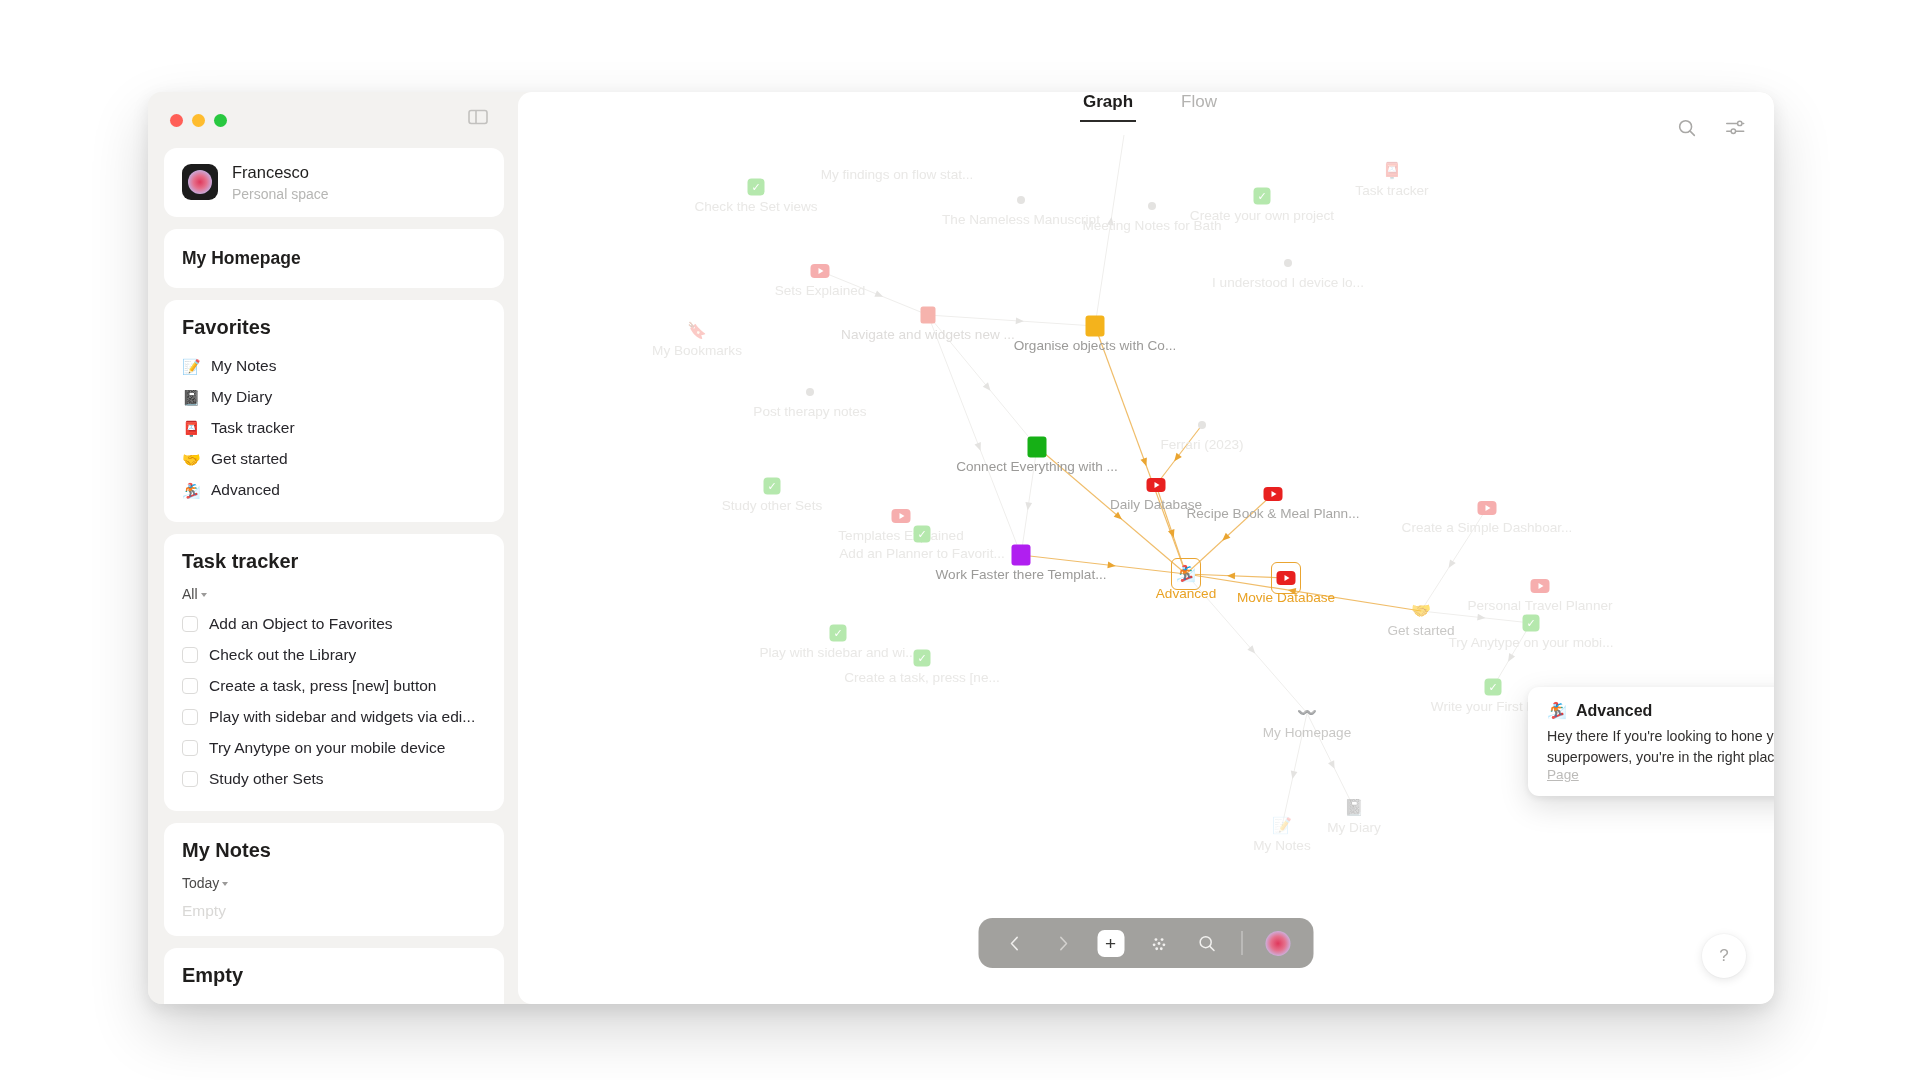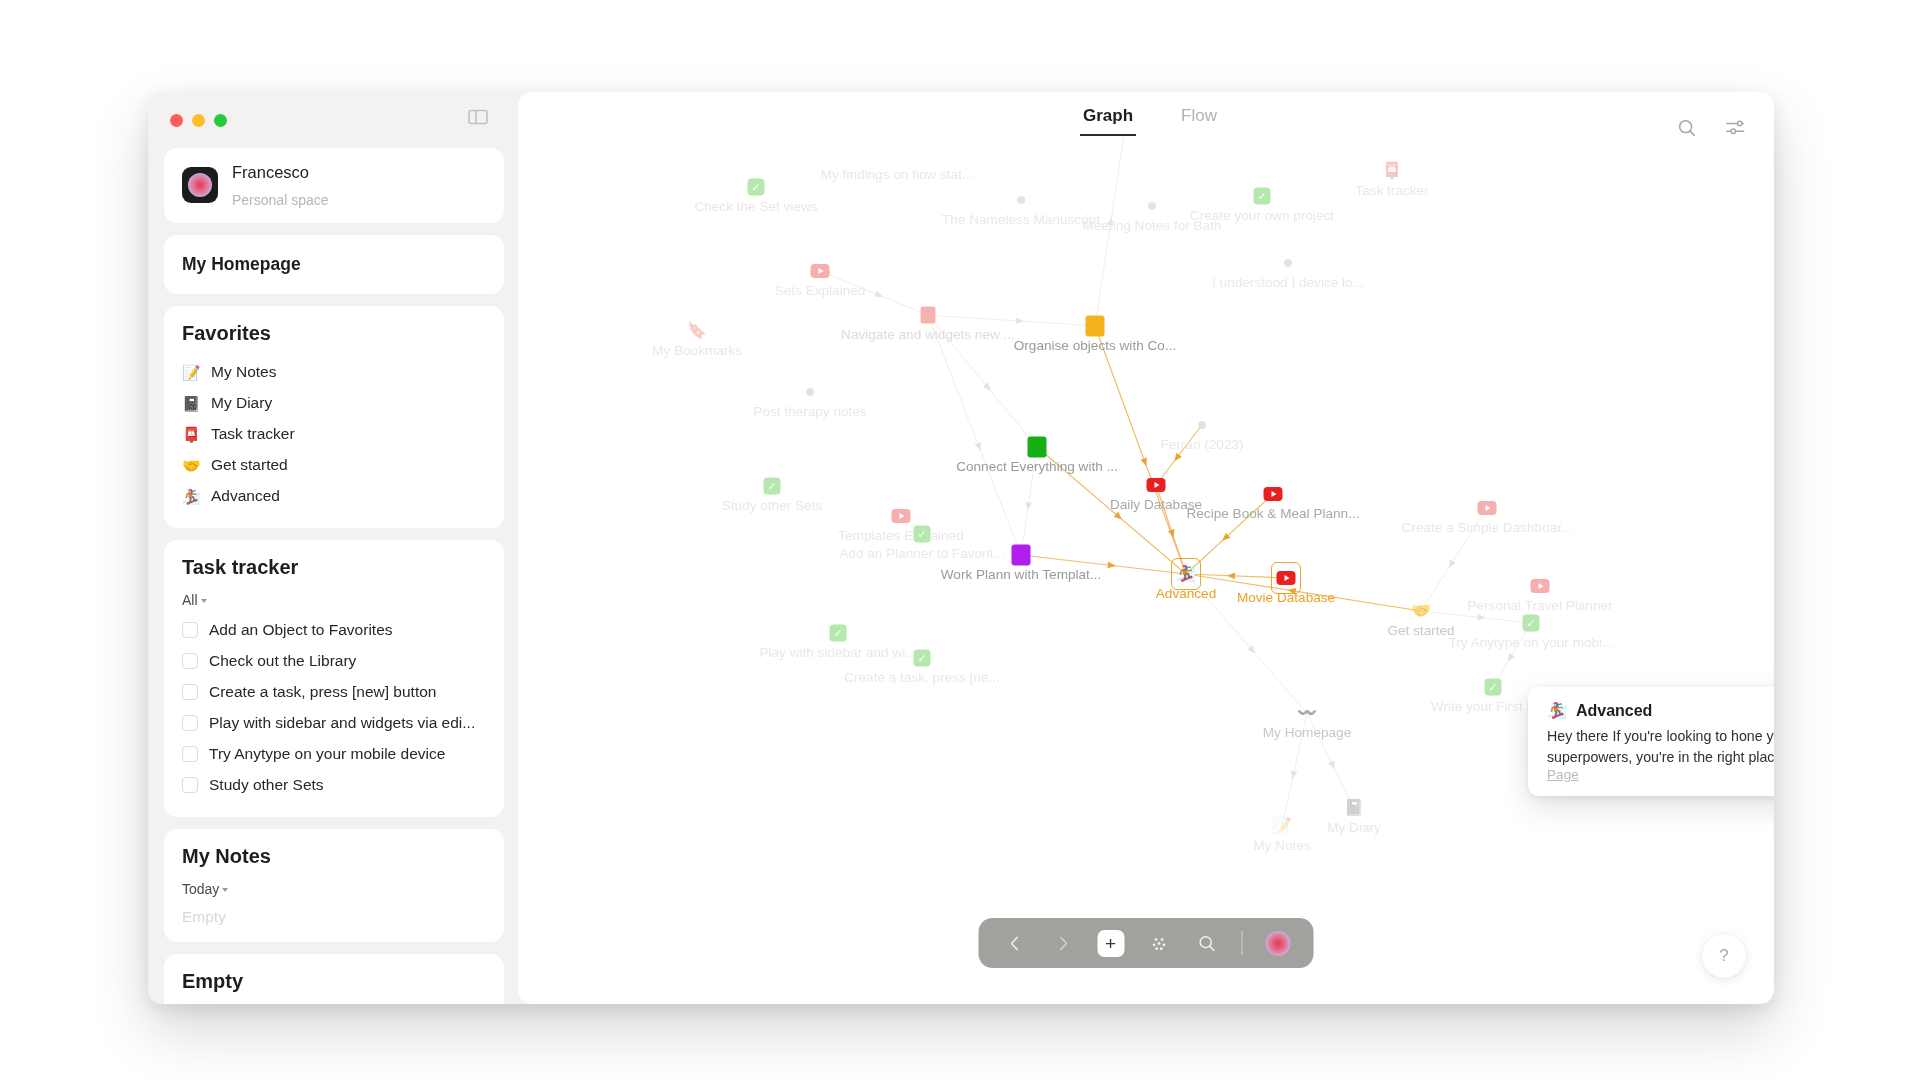--- a/index.html
+++ b/index.html
@@ -56,21 +56,21 @@
     width: 36px; height: 36px; border-radius: 9px;
     background: #1c1c1c;
     display: flex; align-items: center; justify-content: center;
     flex: none;
   }
   #space-avatar .orb {
     width: 24px; height: 24px; border-radius: 50%;
     background: radial-gradient(circle at 50% 50%, #e0385c 0%, #e5708c 38%, #c9a8d8 70%, #b9b4e6 100%);
   }
   #space-name { font-size: 16.5px; color: #1f1e1d; line-height: 1.25; }
-  #space-sub  { font-size: 14px; color: #b6b6b4; line-height: 1.3; margin-top: 8px; }
+  #space-sub  { font-size: 14px; color: #b6b6b4; line-height: 1.3; margin-top: 2px; }
 
   .card-title { font-size: 20px; font-weight: bold; color: #1f1e1d; }
   #homepage-card { padding: 19px 18px; }
   #homepage-card .card-title { font-size: 17.5px; }
 
   .fav-list { margin-top: 12px; }
   .fav-item {
     display: flex; align-items: center; gap: 10px;
     height: 31px; cursor: default;
   }
@@ -111,21 +111,21 @@
   #main {
     flex: 1;
     background: #ffffff;
     border-radius: 14px;
     position: relative;
     overflow: hidden;
   }
 
   #top-tabs {
     position: absolute; top: 0; left: 8px; right: 0; height: 64px;
-    display: flex; align-items: center; justify-content: center;
+    display: flex; align-items: flex-start; justify-content: center;
     gap: 48px; z-index: 20;
   }
   .tab {
     font-size: 17px; padding-bottom: 16px; position: relative; cursor: default;
   }
   .tab.active { color: #1f1e1d; font-weight: bold; }
   .tab.inactive { color: #b4b3b1; }
   .tab.active::after {
     content: ""; position: absolute; left: -3px; right: -3px; bottom: 6px;
     height: 2px; background: #2c2b29;
@@ -513,21 +513,21 @@
           <div class="gnode" style="left: 969px; top: 416px;">
             <div class="shape yt faint"></div>
             <div class="glabel dim">Create a Simple Dashboar...</div>
           </div>
           <div class="gnode" style="left: 404px; top: 442px;">
             <div class="shape chk faint">✓</div>
             <div class="glabel dim">Add an Planner to Favorit...</div>
           </div>
           <div class="gnode" style="left: 503px; top: 463px;">
             <div class="shape sq lg" style="background:#b01ff0"></div>
-            <div class="glabel hi">Work Plann with Templat...</div>
+            <div class="glabel hi">Work Faster there Templat...</div>
           </div>
           <div class="gnode" style="left: 768px; top: 486px;">
             <div class="sel-ring"></div>
             <div class="shape yt strong"></div>
             <div class="glabel gold">Movie Database</div>
           </div>
           <div class="gnode" style="left: 1022px; top: 494px;">
             <div class="shape yt faint"></div>
             <div class="glabel dim">Personal Travel Planner</div>
           </div>

